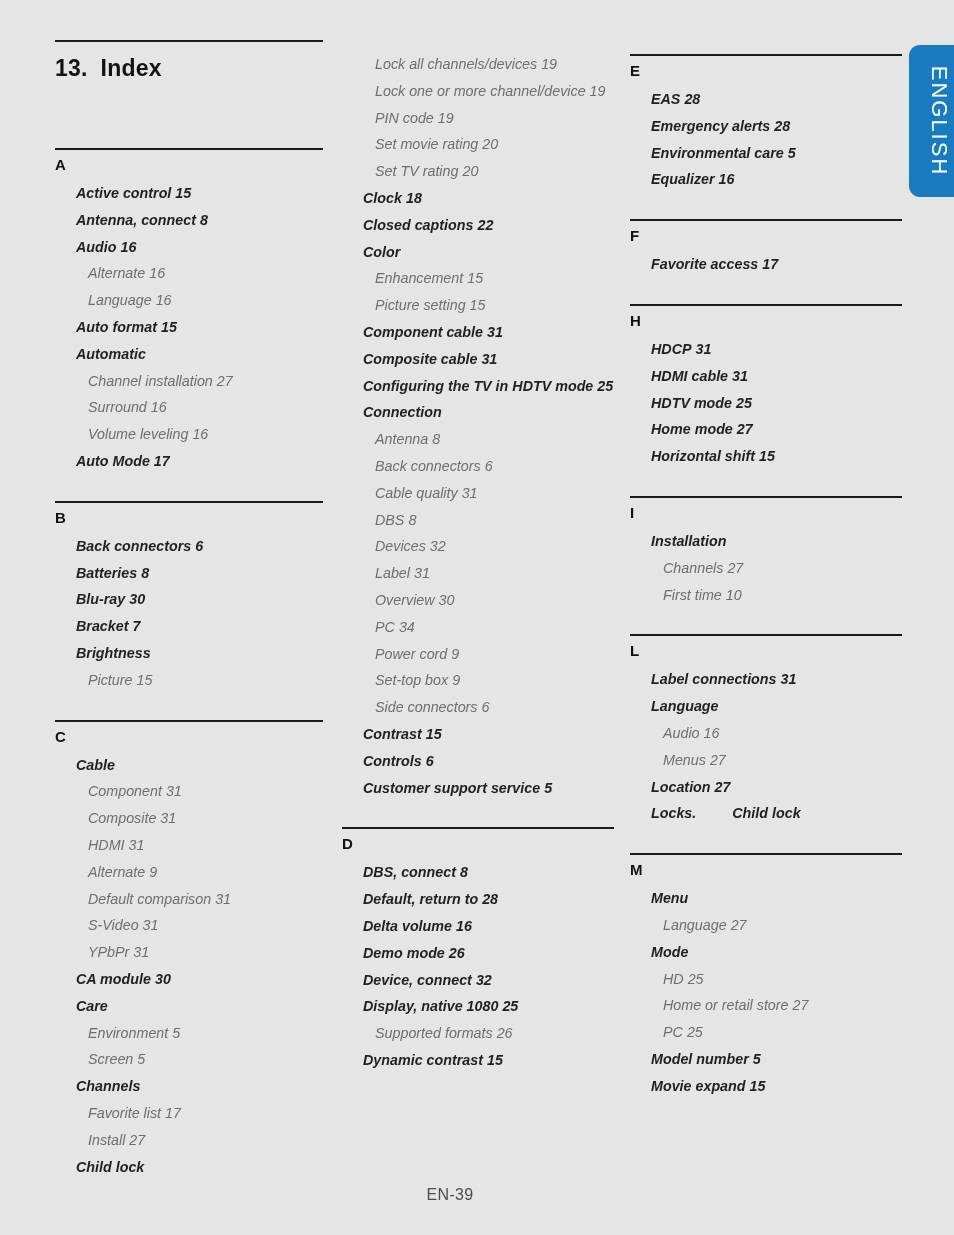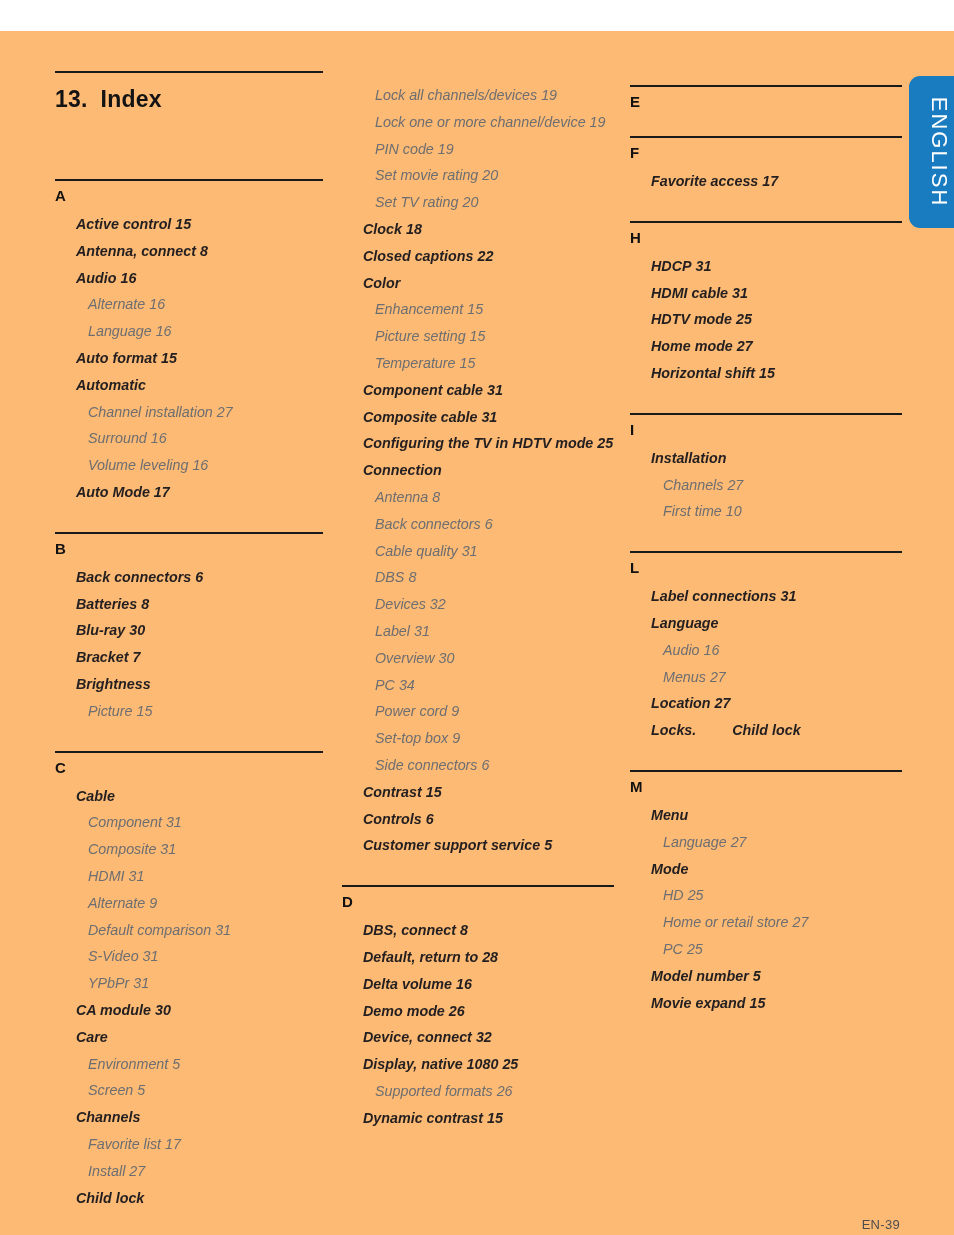--- a/index.html
+++ b/index.html
@@ -11,22 +11,21 @@
     width: 954px; height: 1235px;
     position: relative;
     font-family: "Liberation Sans", sans-serif;
     overflow: hidden;
   }
 
   
   #page {
     position: absolute;
     inset: 0;
-    background: #fdba74;
-    margin-top: 31px;
+    background: #e5e5e5;
   }
 
   
   #lang-tab {
     position: absolute;
     left: 909px;
     top: 45px;
     width: 60px;
     height: 152px;
     background: #1a7cc0;
@@ -112,23 +111,23 @@
 
   
   .sec-gap { height: 26px; }
   .sec-gap-sm { height: 14px; }
 
   
   #footer {
     position: absolute;
     left: 0; right: 0;
     top: 1186px;
-    text-align: right;
+    text-align: center;
     padding-right: 54px;
-    font-size: 13px;
+    font-size: 16px;
     color: #4d4d4d;
     letter-spacing: 0.3px;
   }
 </style>
 </head>
 <body>
 
 <div id="page">
 
   <div class="col" id="col1">
@@ -197,21 +196,20 @@
           <div class="entry sub"><span>Lock all channels/devices</span><span class="pg">19</span></div>
           <div class="entry sub"><span>Lock one or more channel/device</span><span class="pg">19</span></div>
           <div class="entry sub"><span>PIN code</span><span class="pg">19</span></div>
           <div class="entry sub"><span>Set movie rating</span><span class="pg">20</span></div>
           <div class="entry sub"><span>Set TV rating</span><span class="pg">20</span></div>
           <div class="entry"><span>Clock</span><span class="pg">18</span></div>
           <div class="entry"><span>Closed captions</span><span class="pg">22</span></div>
           <div class="entry"><span>Color</span></div>
           <div class="entry sub"><span>Enhancement</span><span class="pg">15</span></div>
           <div class="entry sub"><span>Picture setting</span><span class="pg">15</span></div>
-          <div class="entry sub"><span>Temperature</span><span class="pg">15</span></div>
           <div class="entry"><span>Component cable</span><span class="pg">31</span></div>
           <div class="entry"><span>Composite cable</span><span class="pg">31</span></div>
           <div class="entry"><span>Configuring the TV in HDTV mode</span><span class="pg">25</span></div>
           <div class="entry"><span>Connection</span></div>
           <div class="entry sub"><span>Antenna</span><span class="pg">8</span></div>
           <div class="entry sub"><span>Back connectors</span><span class="pg">6</span></div>
           <div class="entry sub"><span>Cable quality</span><span class="pg">31</span></div>
           <div class="entry sub"><span>DBS</span><span class="pg">8</span></div>
           <div class="entry sub"><span>Devices</span><span class="pg">32</span></div>
           <div class="entry sub"><span>Label</span><span class="pg">31</span></div>
@@ -239,20 +237,26 @@
         </div>
       </div>
   </div>
 
   <div class="col" id="col3">
     <div style="height:40px"></div>
     <div>
         <div class="sec-gap-sm"></div>
         <div class="letter-rule"></div>
         <div class="letter-head">E</div>
+        <div class="entries">
+          <div class="entry"><span>EAS</span><span class="pg">28</span></div>
+          <div class="entry"><span>Emergency alerts</span><span class="pg">28</span></div>
+          <div class="entry"><span>Environmental care</span><span class="pg">5</span></div>
+          <div class="entry"><span>Equalizer</span><span class="pg">16</span></div>
+        </div>
         <div class="sec-gap"></div>
         <div class="letter-rule"></div>
         <div class="letter-head">F</div>
         <div class="entries">
           <div class="entry"><span>Favorite access</span><span class="pg">17</span></div>
         </div>
         <div class="sec-gap"></div>
         <div class="letter-rule"></div>
         <div class="letter-head">H</div>
         <div class="entries">

